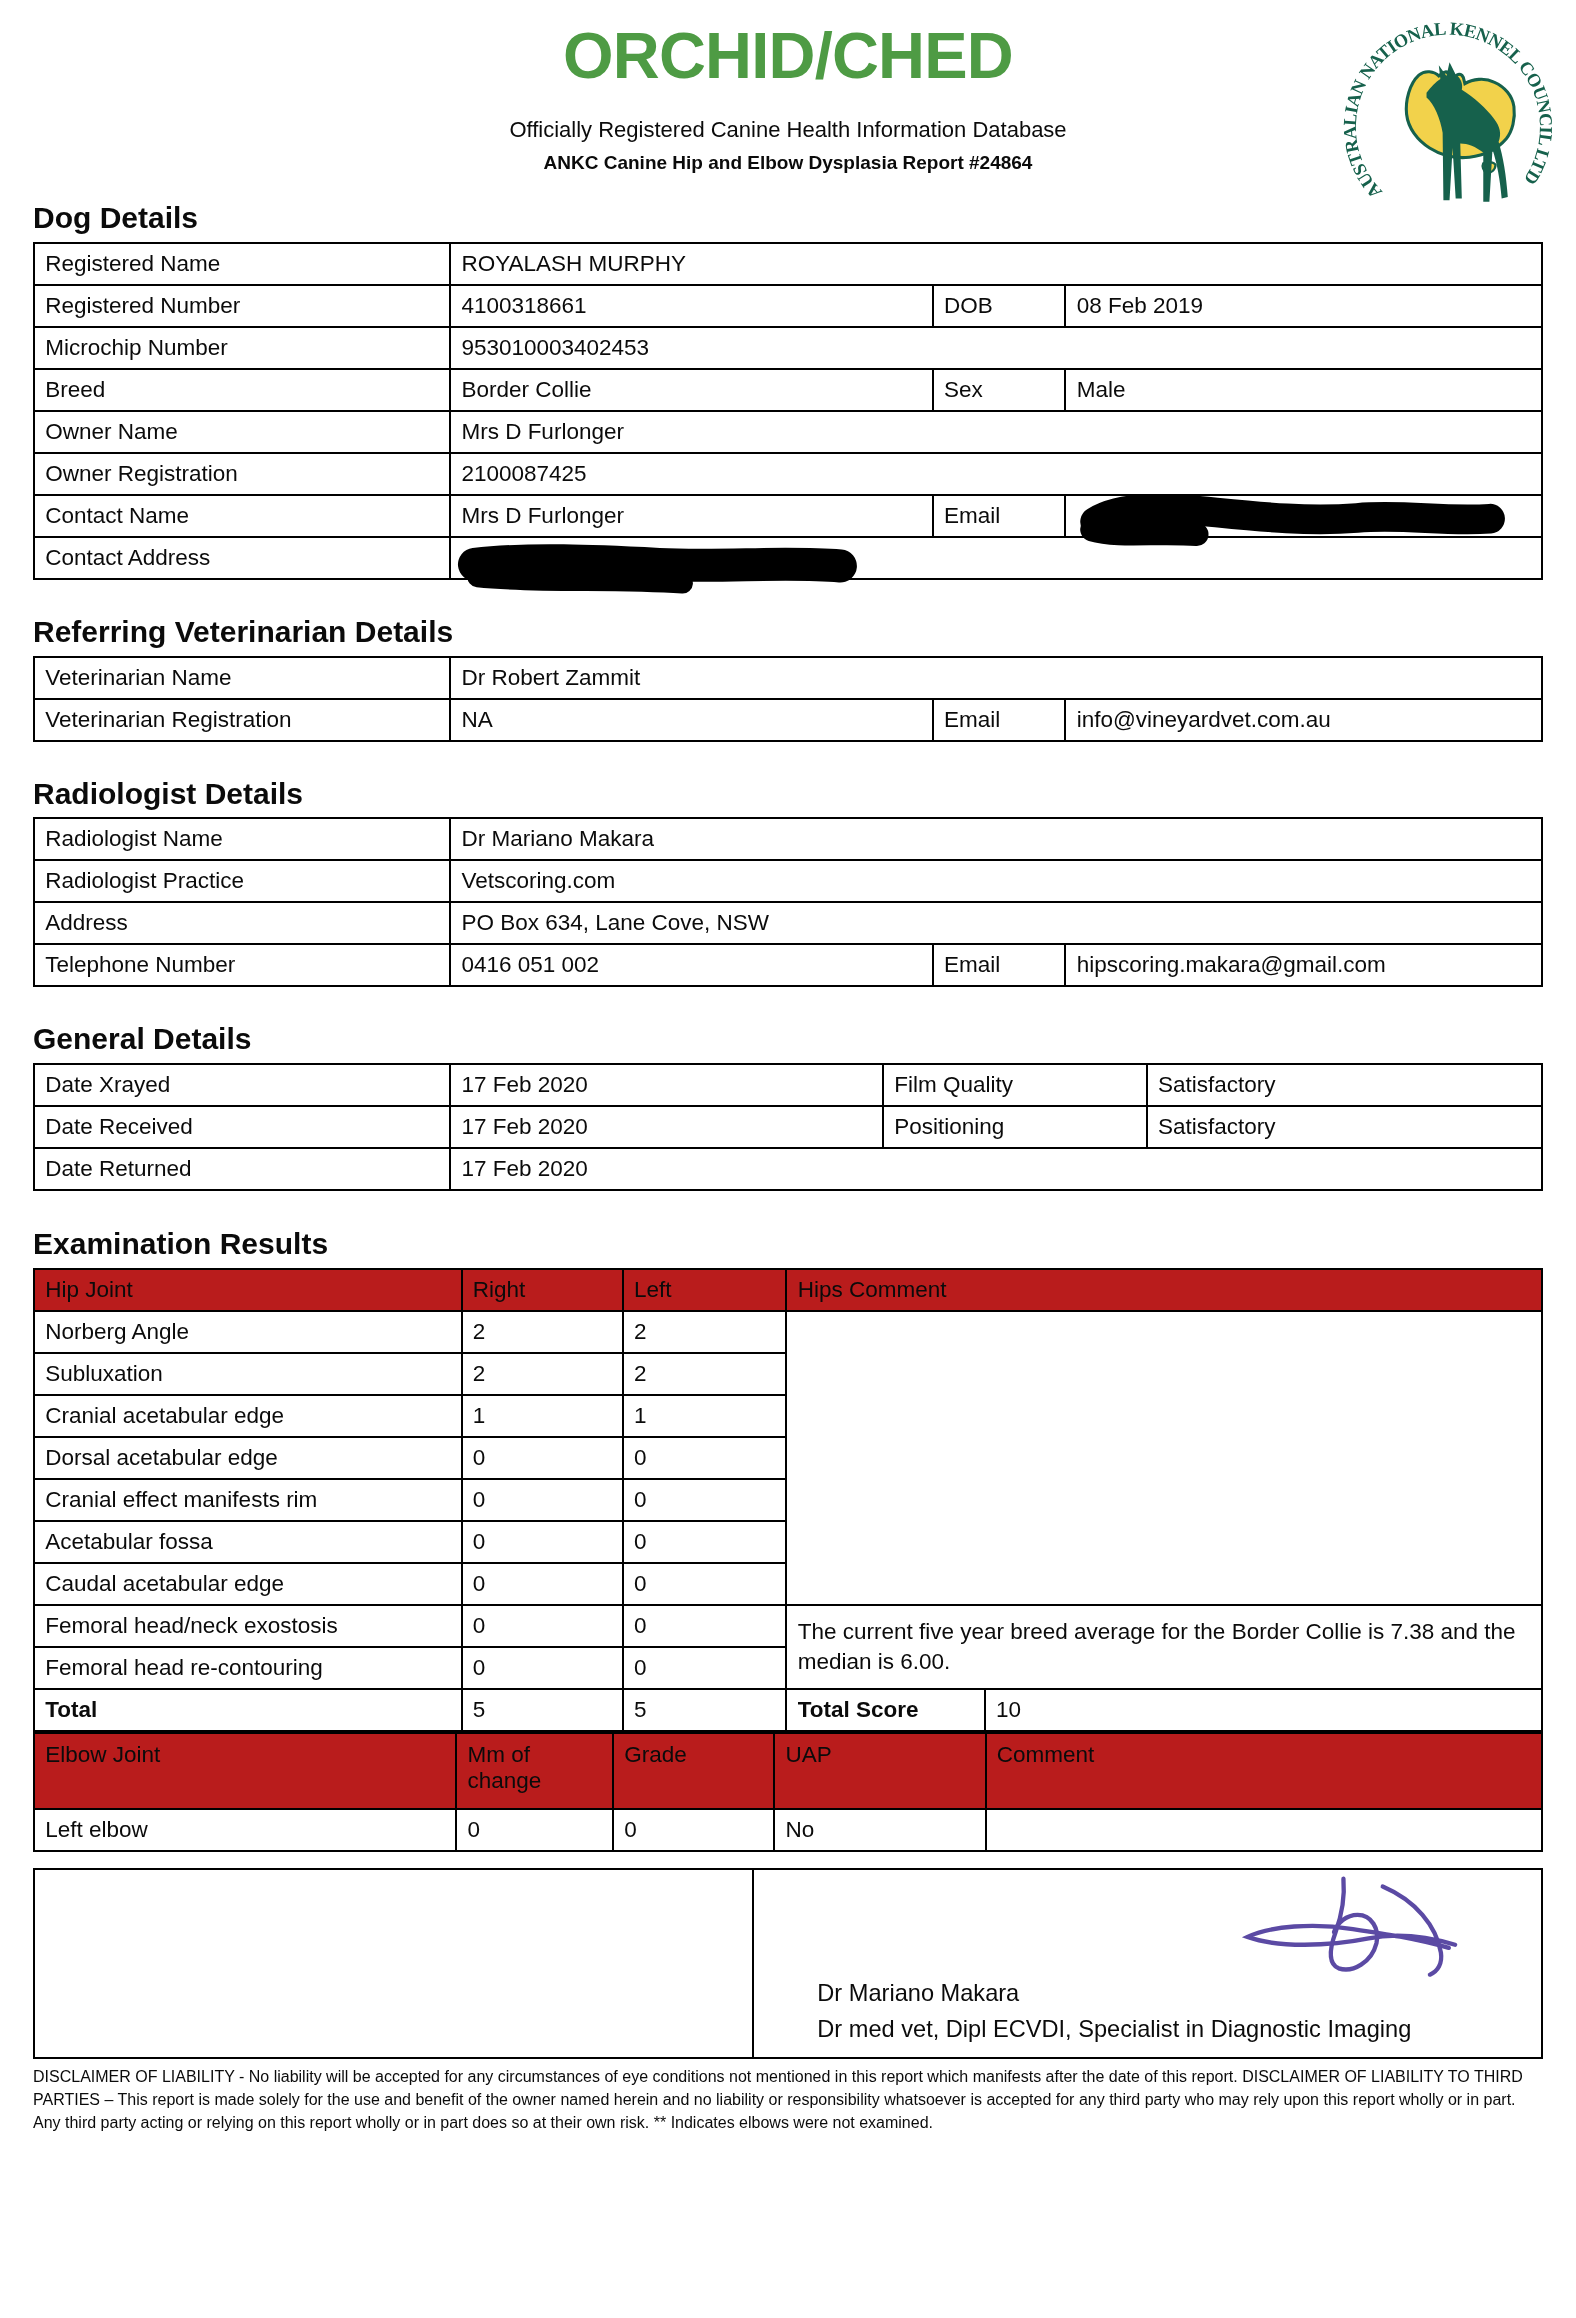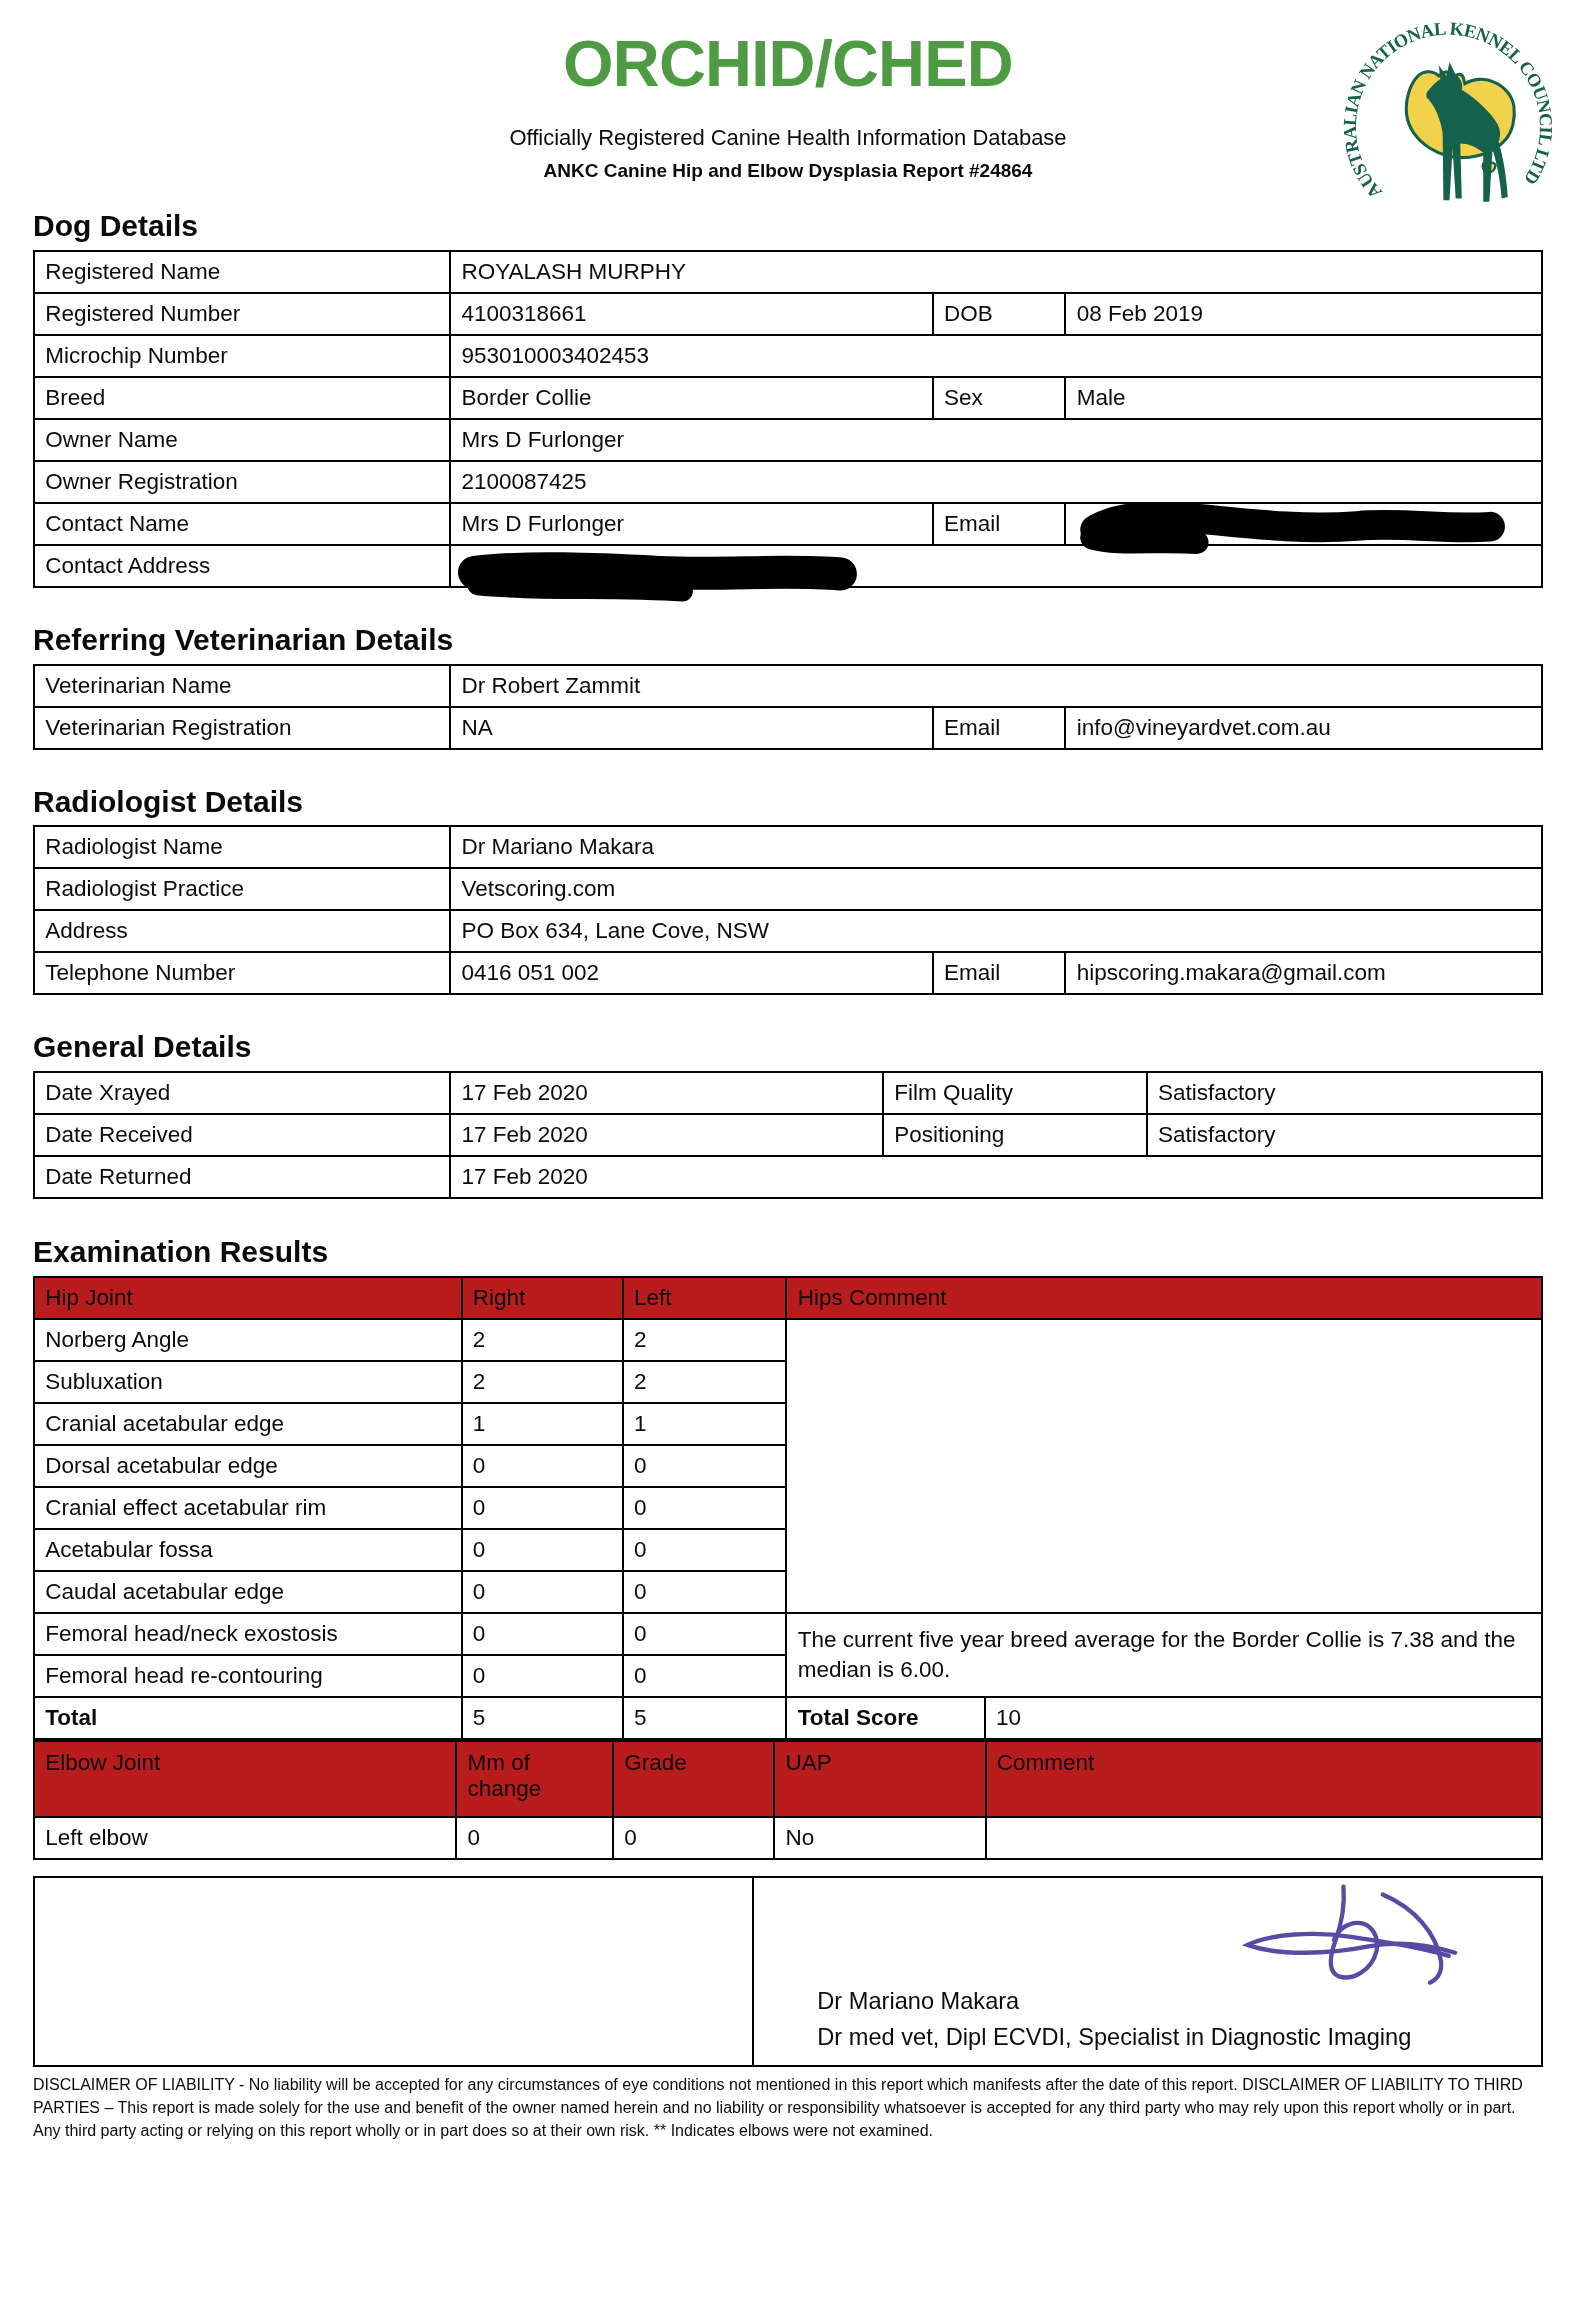--- a/index.html
+++ b/index.html
@@ -10,21 +10,21 @@
     background: #ffffff;
     font-family: "Liberation Sans", sans-serif;
     color: #0b0b0b;
     overflow: hidden;
   }
   .logo {
     position: absolute; top: 9.5px; right: 12.6px;
     width: 230px; height: 230px;
   }
   .title {
-    padding-top: 27px;
+    padding-top: 19px;
     text-align: center;
     font-size: 65px;
     font-weight: 700;
     color: #4e9b44;
     letter-spacing: -0.8px;
     line-height: 1.15;
   }
   .subtitle1 { margin-top: 23.6px; text-align: center; font-size: 22px; line-height: 1.15; }
   .subtitle2 { margin-top: 9.5px; text-align: center; font-size: 19px; font-weight: 700; line-height: 1.15; }
   .content { padding: 0 33px; }
@@ -284,21 +284,21 @@
         <td>Cranial acetabular edge</td>
         <td>1</td>
         <td>1</td>
       </tr>
       <tr>
         <td>Dorsal acetabular edge</td>
         <td>0</td>
         <td>0</td>
       </tr>
       <tr>
-        <td>Cranial effect acetabular rim</td>
+        <td>Cranial effect manifests rim</td>
         <td>0</td>
         <td>0</td>
       </tr>
       <tr>
         <td>Acetabular fossa</td>
         <td>0</td>
         <td>0</td>
       </tr>
       <tr>
         <td>Caudal acetabular edge</td>

